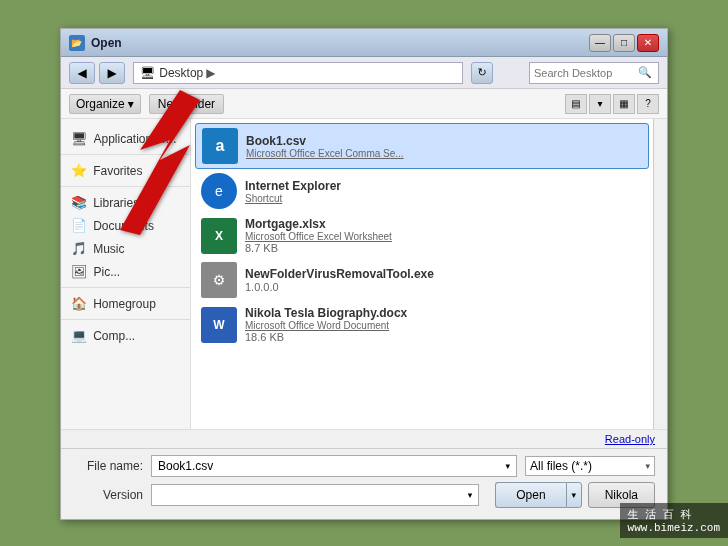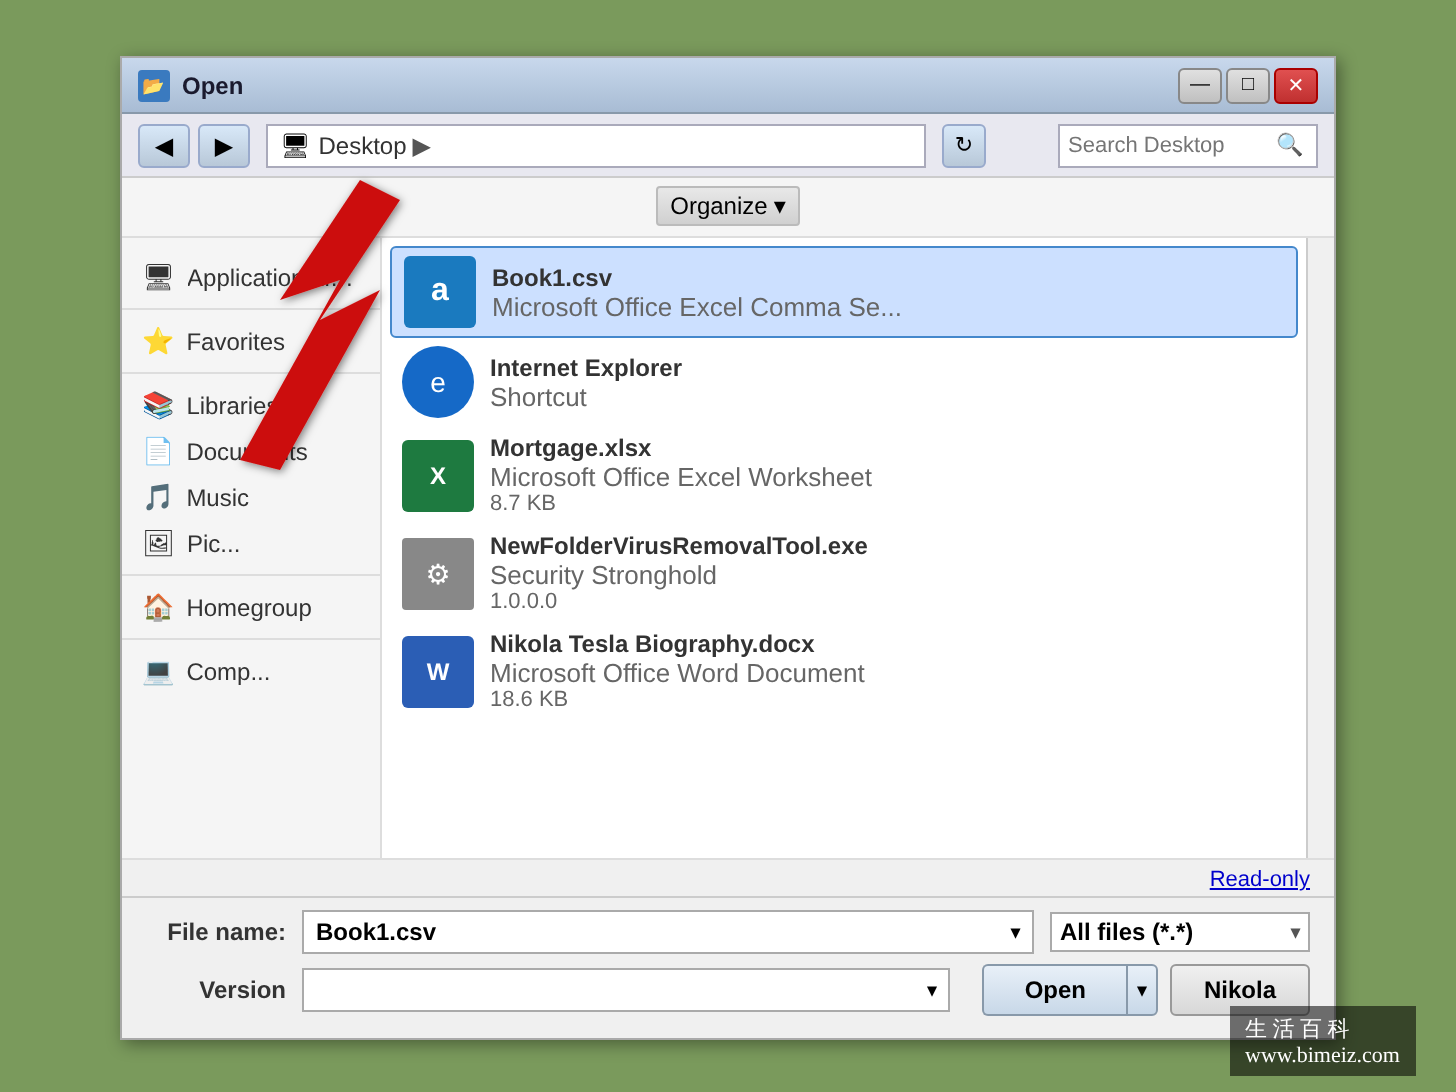--- a/index.html
+++ b/index.html
@@ -18,27 +18,27 @@
     .outer-wrapper {
       position: relative;
       width: 728px;
       height: 546px;
     }
 
     
     .watermark {
       position: absolute;
       bottom: 8px;
-      right: 20px;
+      right: 0;
       background: rgba(0,0,0,0.55);
       color: #fff;
       padding: 4px 8px;
       font-size: 11px;
       z-index: 100;
-      font-family: Liberation Serif, serif;
+      font-family: Liberation Mono, monospace;
     }
 
     
     .dialog {
       position: absolute;
       top: 28px;
       left: 60px;
       width: 608px;
       background: #f0f0f0;
       border: 1px solid #aaa;
@@ -182,21 +182,20 @@
 
     
     .action-bar {
       background: #f5f5f5;
       padding: 4px 8px;
       display: flex;
       align-items: center;
       gap: 8px;
       border-bottom: 1px solid #ddd;
       height: 30px;
-      flex-direction: column;
     }
     .organize-btn {
       display: flex;
       align-items: center;
       gap: 3px;
       cursor: pointer;
       font-size: 12px;
       padding: 2px 6px;
       background: linear-gradient(to bottom, #e8e8e8, #d0d0d0);
       border: 1px solid #bbb;
@@ -299,22 +298,23 @@
     .file-details {
       flex: 1;
       min-width: 0;
     }
     .file-name {
       font-size: 12px;
       font-weight: bold;
       color: #333;
     }
     .file-type {
-      font-size: 13px;
+      font-size: 10px;
       color: #666;
+      text-decoration: underline;
     }
     .file-size {
       font-size: 11px;
       color: #666;
     }
 
     
     .scroll-bar {
       width: 14px;
       background: #f0f0f0;
@@ -325,21 +325,20 @@
     .bottom-area {
       background: #f0f0f0;
       border-top: 1px solid #ccc;
       padding: 6px 12px;
     }
     .bottom-row {
       display: flex;
       align-items: center;
       margin-bottom: 5px;
       gap: 8px;
-      font-weight: bold;
     }
     .bottom-label {
       width: 70px;
       text-align: right;
       font-size: 12px;
       color: #333;
     }
     .bottom-input {
       flex: 1;
       height: 22px;
@@ -551,21 +550,20 @@
             <div class="file-size">8.7 KB</div>
           </div>
         </div>
 
         <div class="file-item">
           <div class="file-icon">
             <div style="width:36px;height:36px;background:#888;border-radius:2px;display:flex;align-items:center;justify-content:center;color:#fff;font-size:14px;">⚙</div>
           </div>
           <div class="file-details">
             <div class="file-name">NewFolderVirusRemovalTool.exe</div>
-            <div class="file-type">Security Stronghold</div>
             <div class="file-size">1.0.0.0</div>
           </div>
         </div>
 
         <div class="file-item">
           <div class="file-icon">
             <div style="width:36px;height:36px;background:#2b5eb5;border-radius:3px;display:flex;align-items:center;justify-content:center;color:#fff;font-size:12px;font-weight:bold;">W</div>
           </div>
           <div class="file-details">
             <div class="file-name">Nikola Tesla Biography.docx</div>

